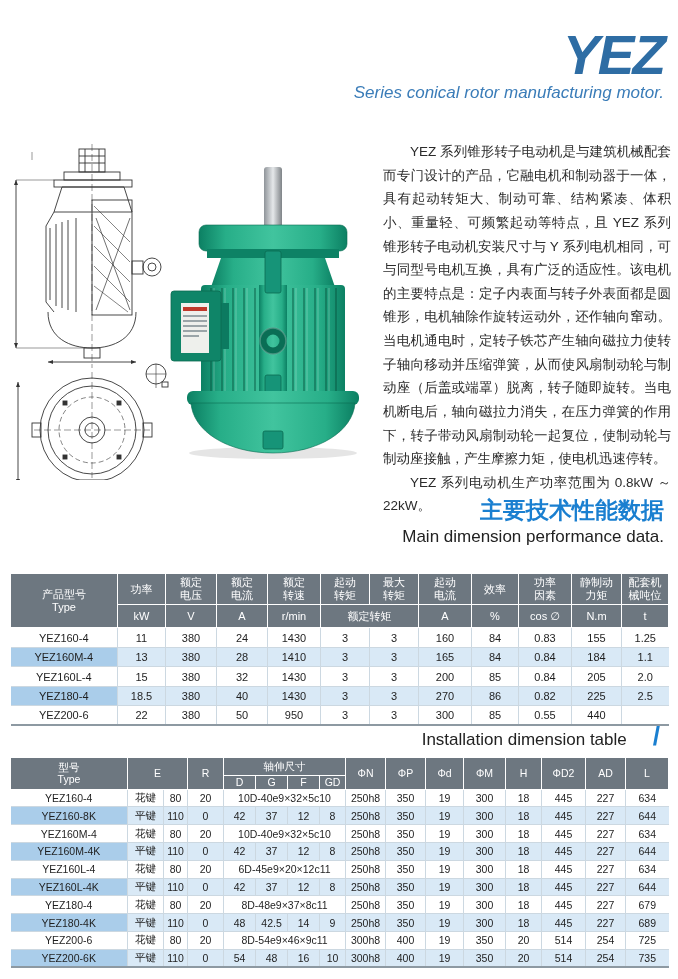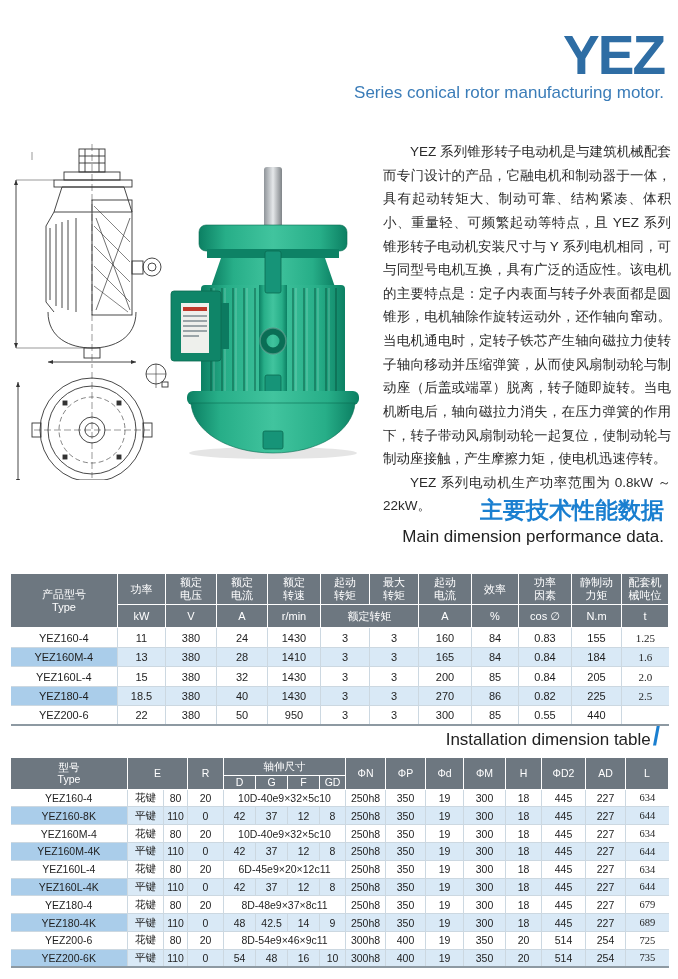--- a/index.html
+++ b/index.html
@@ -2,56 +2,56 @@
 <html><head>
 <meta charset="utf-8">
 <style>
   * { margin:0; padding:0; box-sizing:border-box; }
   html,body { background:#ffffff; }
   .page {
     position:relative; width:678px; height:979px; background:#fff;
     font-family:"Liberation Sans","DejaVu Sans",sans-serif; overflow:hidden;
   }
   
-  .header { position:absolute; top:28px; right:14px; text-align:left; }
+  .header { position:absolute; top:28px; right:14px; text-align:left;font-style:italic; }
   .title-line { display:flex; align-items:baseline; justify-content:flex-end; }
   .brand { font-size:55px; font-weight:bold; color:#2e6da4; letter-spacing:-2px; line-height:1; }
   .title-cn { font-size:34px; font-weight:bold; color:#2e6da4; margin-left:9px; line-height:1.1; }
   .subtitle { font-size:17px; color:#3a7cb8; }
 
   
   .drawing { position:absolute; left:4px; top:140px; width:175px; height:340px; }
   .photo { position:absolute; left:163px; top:163px; width:220px; height:298px; }
 
   
   .intro { position:absolute; left:383px; top:140px; width:288px;
            font-size:13.5px; line-height:1.75; color:#2b2b2b; text-align:justify; }
   .intro p { text-indent:2em; }
 
   
   .perf-heading { position:absolute; right:14px; top:496px; text-align:right; }
   .perf-heading .cn { font-size:23px; font-weight:bold; color:#1a7fd0; line-height:1.25; }
   .perf-heading .en { font-size:17px; color:#222; margin-top:2px; }
-  .install-heading { position:absolute; right:14px; top:721px; display:flex; align-items:baseline; }
+  .install-heading { position:absolute; right:14px; top:721px; display:flex; align-items:baseline;gap:24px; }
   .install-heading .en { font-size:17px; color:#222; }
   .install-heading .slash { font-size:26px; color:#1a7fd0; margin:0 4px 0 2px; font-weight:bold; }
   .install-heading .cn { font-size:21px; font-weight:bold; color:#1a7fd0; }
 
   
   table.datatable { border-collapse:collapse; table-layout:fixed; position:absolute; left:10px; width:658px; }
   .datatable th {
     background:#6d7780; color:#fff; font-weight:normal; text-align:center; vertical-align:middle;
     border:1px solid #ffffff; white-space:pre-line; line-height:1.2; padding:2px 0;
   }
   .datatable td {
     text-align:center; vertical-align:middle; color:#1e1e1e; background:#fff;
     border:1px solid #ccd8e1; white-space:pre-line;
   }
   .datatable td:first-child { border-left:none; }
-  .datatable td:last-child { border-right:none;font-family:Liberation Serif, serif; }
+  .datatable td:last-child { border-right:none; }
   .datatable tbody tr:last-child td { border-bottom:2px solid #8d99a2; }
   .datatable tr.hl td { background:#d9e9f6; }
   .datatable tr.hl td.type-cell { background:#aacdea; }
 
   #perf-table { top:573px; font-size:11px; }
   #perf-table th { font-size:11px; height:23px; }
   #perf-table td { height:19.5px; }
   #inst-table { top:757px; font-size:10.5px; }
   #inst-table th { font-size:10.5px; height:18px; }
   #inst-table th.sub { height:13px; padding:0; }
@@ -274,21 +274,21 @@
           <td>13</td>
           <td>380</td>
           <td>28</td>
           <td>1410</td>
           <td>3</td>
           <td>3</td>
           <td>165</td>
           <td>84</td>
           <td>0.84</td>
           <td>184</td>
-          <td>1.6</td>
+          <td>1.1</td>
         </tr>
         <tr>
           <td class="type-cell">YEZ160L-4</td>
           <td>15</td>
           <td>380</td>
           <td>32</td>
           <td>1430</td>
           <td>3</td>
           <td>3</td>
           <td>200</td>

